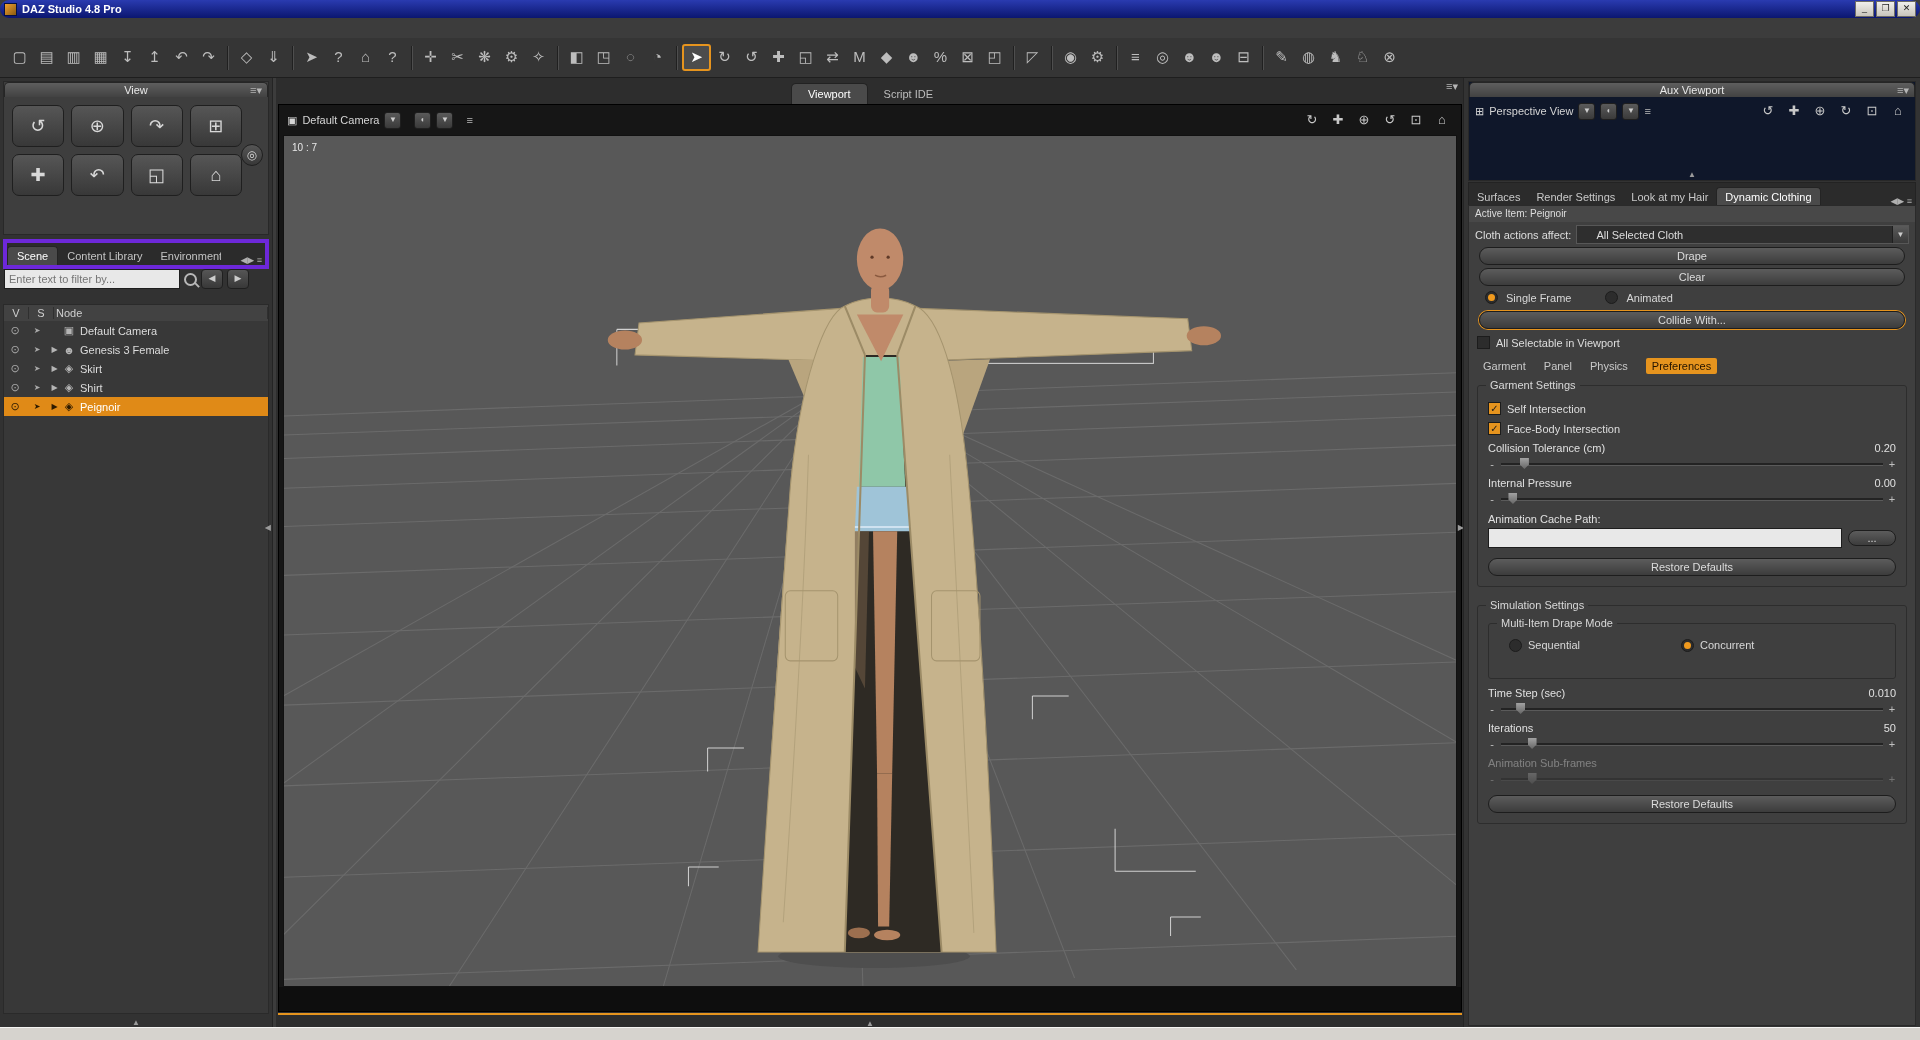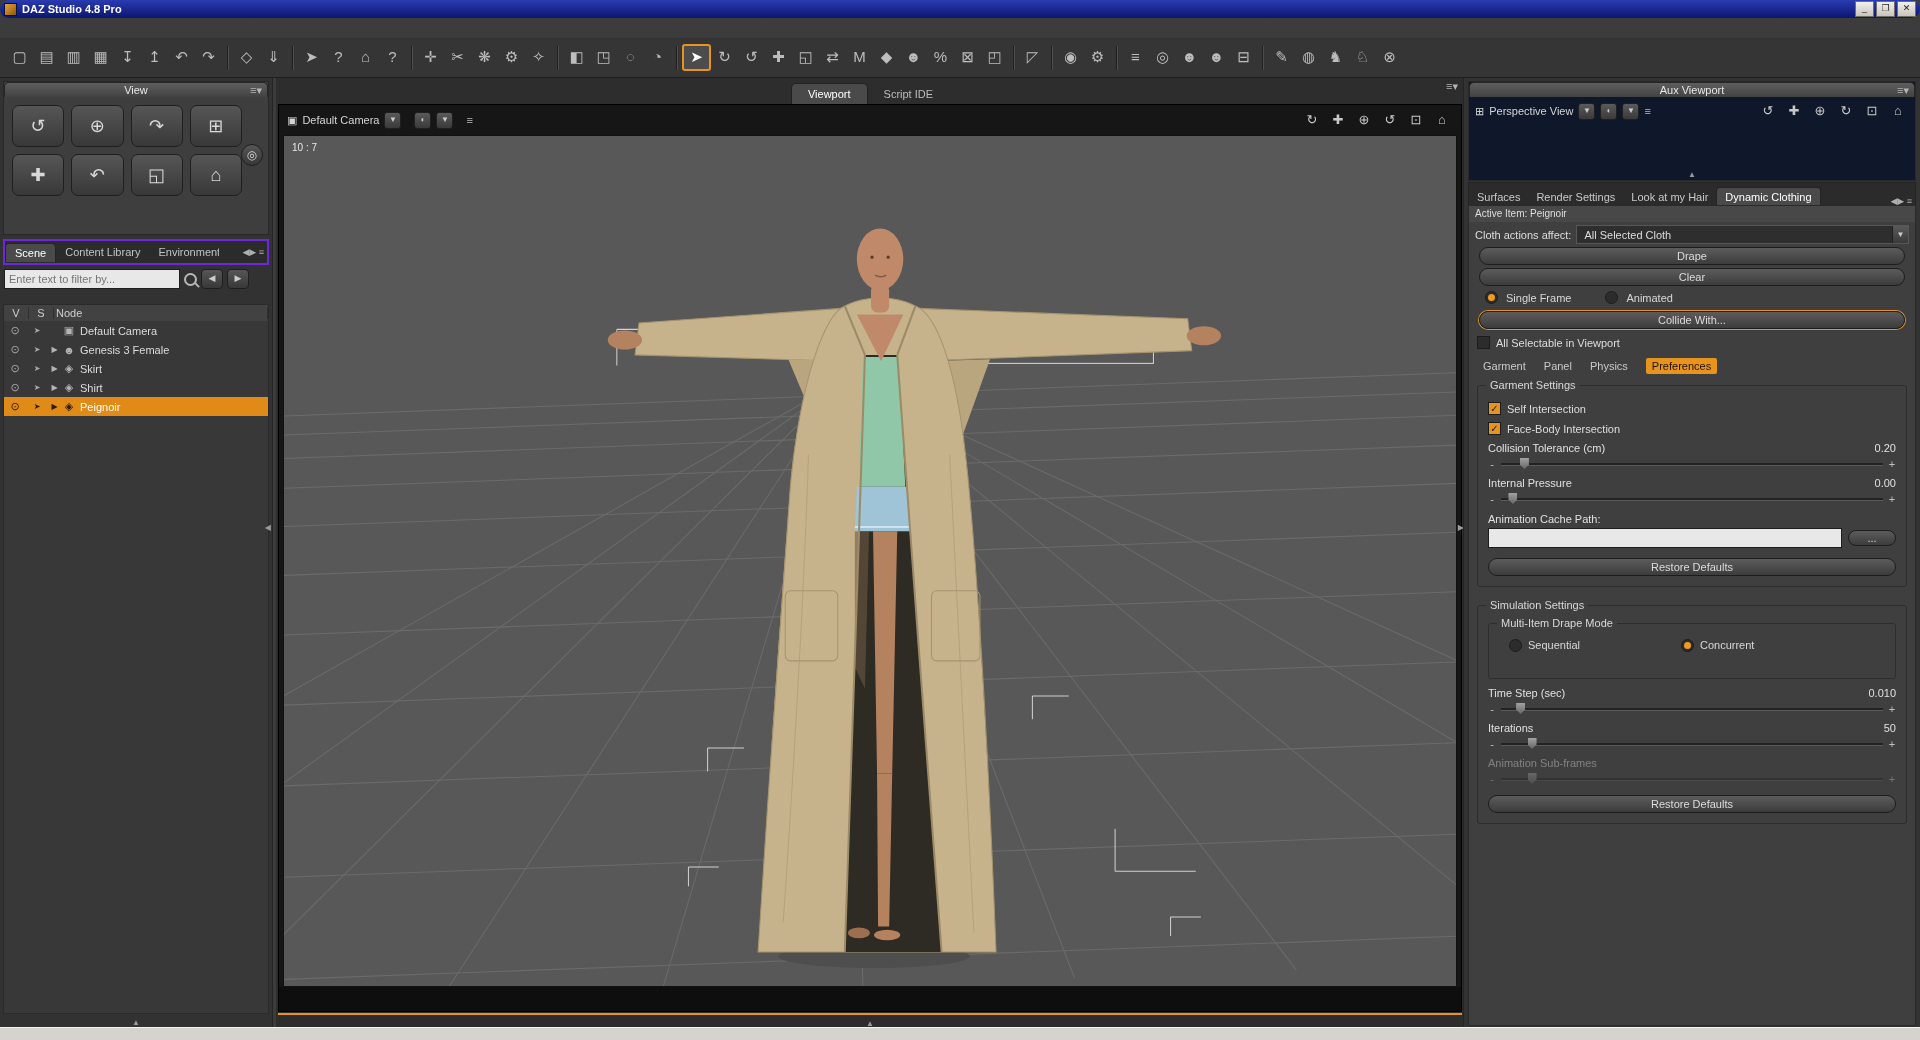--- a/index.html
+++ b/index.html
@@ -36,22 +36,22 @@
 
   
   .left{position:absolute;left:0;top:78px;width:272px;bottom:12px;background:#323232;border-right:1px solid #242424;}
   .viewpane{position:absolute;left:3px;top:3px;width:264px;height:152px;background:#3e3e3e;border:1px solid #282828;}
   .vgrid{display:grid;grid-template-columns:repeat(4,1fr);gap:7px;padding:8px 26px 8px 8px;}
   .vbtn{height:40px;background:linear-gradient(#565656,#383838);border:1px solid #1f1f1f;border-radius:7px;
         display:flex;align-items:center;justify-content:center;font-size:18px;color:#d8d8d8;}
   .aimbtn{position:absolute;right:5px;top:62px;width:20px;height:20px;border-radius:50%;
         background:linear-gradient(#565656,#383838);border:1px solid #1f1f1f;color:#d8d8d8;
         display:flex;align-items:center;justify-content:center;font-size:12px;}
-  .ltabs{position:absolute;left:3px;right:3px;top:161px;height:22px;background:#2b2b2b;border:2px solid #6d28d9;
-         display:flex;align-items:center;}
+  .ltabs{position:absolute;left:3px;right:3px;top:161px;height:22px;background:#2b2b2b;border:4px solid #6d28d9;
+         display:flex;align-items:flex-end;}
   .ltab{padding:3px 9px;color:#c3c3c3;white-space:nowrap;overflow:hidden;}
   .ltab.active{background:#4a4a4a;color:#fff;border:1px solid #242424;border-bottom:none;border-radius:4px 4px 0 0;}
   .tabpager{margin-left:auto;color:#b0b0b0;font-size:9px;padding:0 3px;white-space:nowrap;}
   .filterrow{position:absolute;left:4px;top:189px;right:4px;height:24px;display:flex;align-items:center;gap:4px;}
   .filterinput{width:166px;height:18px;background:#e8e8e8;border:1px solid #1e1e1e;color:#444;font-size:11px;
                font-family:"Liberation Sans",sans-serif;padding:0 4px;}
   .mag{width:9px;height:9px;border:2px solid #b8b8b8;border-radius:50%;position:relative;flex:none;}
   .mag::after{content:"";position:absolute;width:6px;height:2px;background:#b8b8b8;transform:rotate(45deg);right:-5px;bottom:-2px;}
   .histbtn{width:20px;height:18px;background:linear-gradient(#565656,#383838);border:1px solid #1f1f1f;border-radius:4px;
            color:#ccc;font-size:9px;line-height:17px;text-align:center;}
@@ -95,21 +95,21 @@
   .auxtools{height:28px;display:flex;align-items:center;padding:0 6px;color:#d5d5d5;gap:5px;}
   .auxhint{position:absolute;bottom:1px;left:50%;transform:translateX(-50%);color:#9a9a9a;font-size:8px;}
   .rtabs{position:absolute;left:4px;right:4px;top:104px;height:23px;background:#2b2b2b;border:1px solid #232323;
          display:flex;align-items:flex-end;}
   .rtab{padding:3px 8px;color:#c9c9c9;white-space:nowrap;}
   .rtab.active{background:#4a4a4a;color:#fff;border:1px solid #242424;border-bottom:none;border-radius:4px 4px 0 0;}
   .rcontent{position:absolute;left:4px;right:4px;top:127px;bottom:2px;background:#3f3f3f;border:1px solid #2a2a2a;overflow:hidden;}
   .activebar{height:16px;background:#484848;color:#ddd;font-size:10px;line-height:16px;padding-left:6px;}
   .ddrow{display:flex;align-items:center;margin:3px 6px;gap:5px;}
   .dropdown{flex:1;height:17px;background:#2e2e2e;border:1px solid #575757;display:flex;align-items:center;}
-  .dd-value{flex:1;padding:0 7px;color:#ddd;}
+  .dd-value{flex:1;padding:0 19px;color:#ddd;}
   .dd-btn{width:15px;height:100%;background:linear-gradient(#5a5a5a,#3a3a3a);border-left:1px solid #1f1f1f;
           color:#ccc;font-size:8px;display:flex;align-items:center;justify-content:center;}
   .bigbtn{margin:3px 10px;}
   .orangeborder{box-shadow:0 0 0 1px #e6941e;}
   .radiorow{display:flex;align-items:center;gap:8px;margin:5px 0 2px 16px;}
   .radio{width:11px;height:11px;border-radius:50%;background:#2c2c2c;border:1px solid #1c1c1c;position:relative;flex:none;}
   .radio.on::after{content:"";position:absolute;left:2px;top:2px;width:7px;height:7px;border-radius:50%;background:#f09a1e;}
   .rlabel{color:#d8d8d8;margin-right:26px;}
   .cbrow{display:flex;align-items:center;gap:6px;margin:7px 8px 2px;}
   .cb{width:11px;height:11px;background:#2c2c2c;border:1px solid #1c1c1c;position:relative;flex:none;

